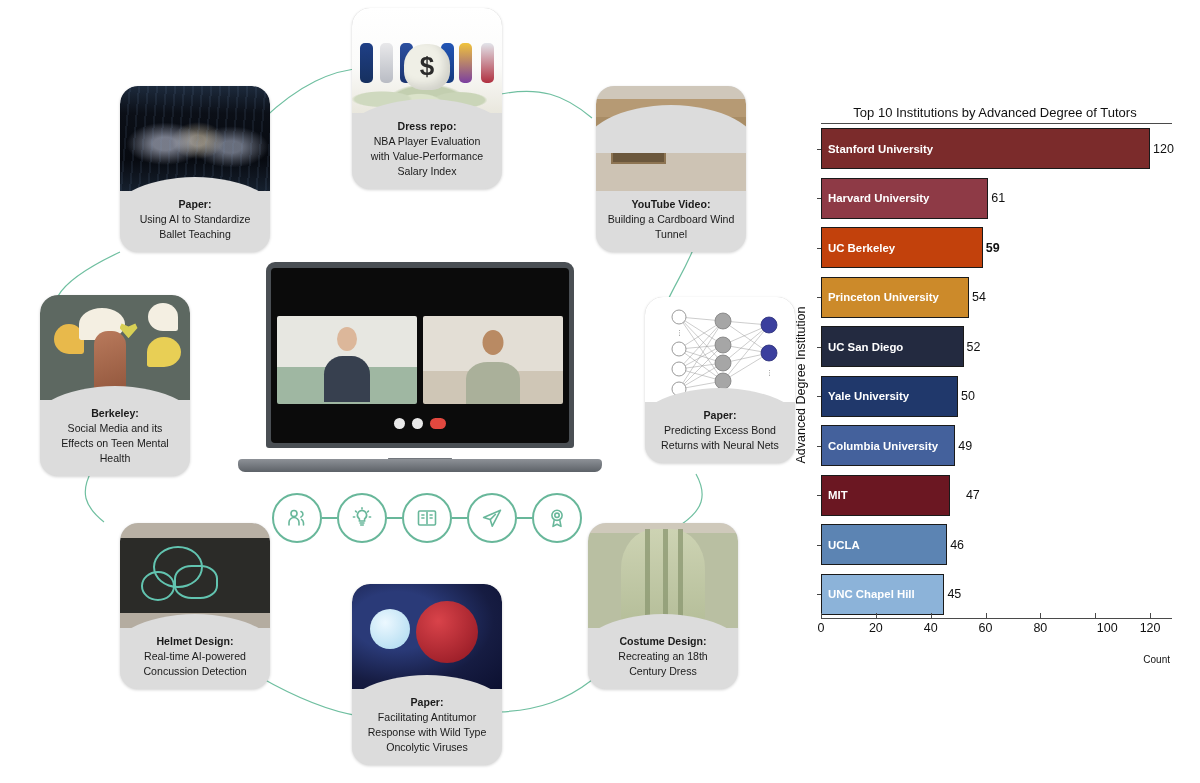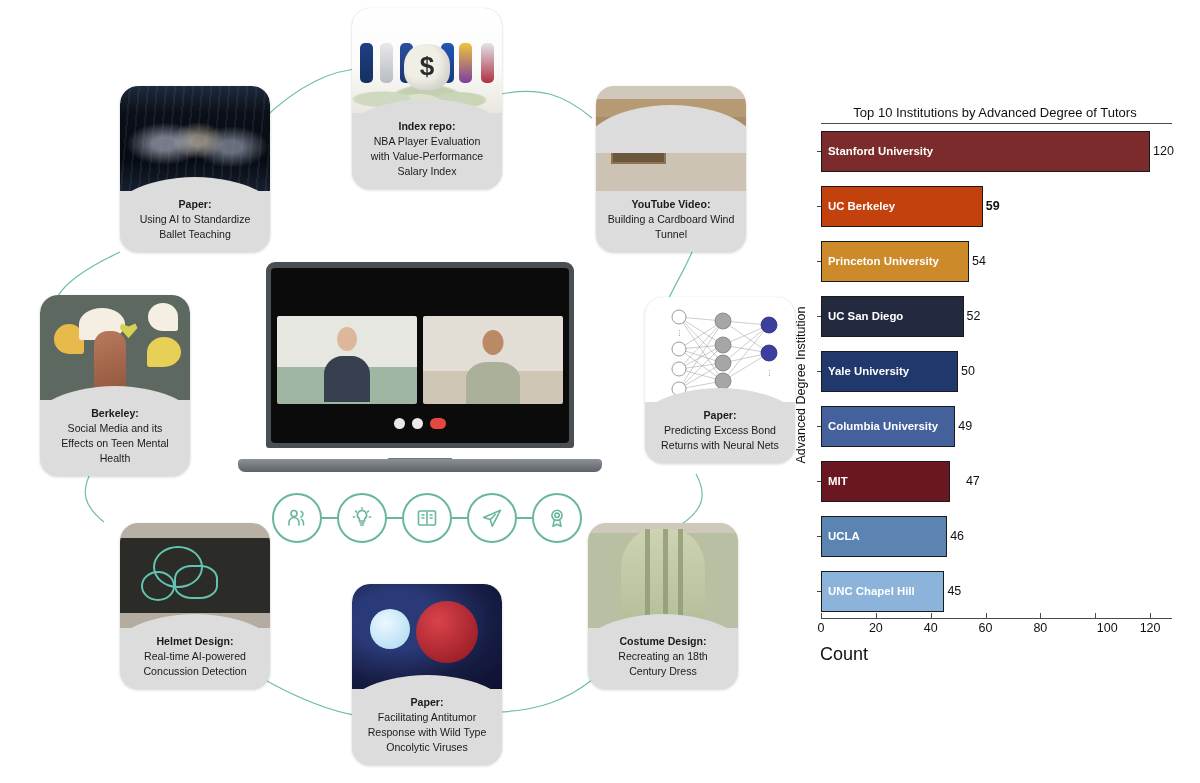--- a/index.html
+++ b/index.html
@@ -88,21 +88,21 @@
      display:flex;align-items:center;justify-content:space-between;}
   .ibtn{width:46px;height:46px;border-radius:50%;border:2px solid #68b79a;background:#fff;
      display:flex;align-items:center;justify-content:center;flex:0 0 auto;}
   .ilink{flex:1 1 auto;height:2px;background:#68b79a;}
 
   
   #chart{position:absolute;left:790px;top:105px;width:390px;height:560px;z-index:4;}
   #chart .title{position:absolute;left:28px;right:8px;top:0;text-align:center;font-size:13px;color:#111;}
   #chart .ylab{position:absolute;left:-68px;top:50%;transform:translateY(-50%) rotate(-90deg);
      font-size:12.5px;color:#111;white-space:nowrap;}
-  #chart .xlab{position:absolute;left:30px;right:10px;bottom:0;text-align:left;font-size:18px;}
+  #chart .xlab{position:absolute;left:30px;right:10px;bottom:0;text-align:right;font-size:10px;}
   .plot{position:absolute;left:31px;top:18px;right:8px;bottom:46px;border-top:1px solid #4a4a4a;}
   .bars{position:absolute;inset:0;display:flex;flex-direction:column;justify-content:space-around;}
   .brow{position:relative;height:8.2%;}
   .bar{position:absolute;left:0;top:0;height:100%;border:1px solid #1a1a1a;box-sizing:border-box;
        display:flex;align-items:center;}
   .bar span{color:#fff;font-size:11.4px;font-weight:bold;padding-left:6px;white-space:nowrap;}
   .val{position:absolute;top:50%;transform:translateY(-50%);font-size:12.5px;color:#111;padding-left:3px;}
   .tick{position:absolute;left:-4px;top:50%;width:4px;height:1px;background:#444;}
   .xaxis{position:absolute;left:31px;right:8px;bottom:46px;height:1px;background:#4a4a4a;}
   .xticks{position:absolute;left:31px;right:8px;bottom:26px;height:18px;}
@@ -140,21 +140,21 @@
   <div class="thumb t-nba">
     <div class="p" style="left:8px;background:linear-gradient(180deg,#1f3f86,#16305f);"></div>
     <div class="p" style="left:28px;background:linear-gradient(180deg,#e8e8ea,#b9bcc4);"></div>
     <div class="p" style="left:48px;background:linear-gradient(180deg,#2b4fa0,#1b3470);"></div>
     <div class="p" style="right:48px;background:linear-gradient(180deg,#2255b5,#163a7e);"></div>
     <div class="p" style="right:30px;background:linear-gradient(180deg,#f0c33c,#7b3fa0);"></div>
     <div class="p" style="right:8px;background:linear-gradient(180deg,#e2e4ea,#b03040);"></div>
     <div class="bag"></div>
   </div>
   <div class="cap">
-    <b>Index repo:</b>
+    <b>Dress repo:</b>
     <span>NBA Player Evaluation</span><br>
     <span>with Value-Performance</span><br>
     <span>Salary Index</span>
   </div>
 </div>
 
 <div class="card" style="left:588px;top:86px;margin-left:8px;">
   <div class="thumb t-wind"></div>
   <div class="cap">
     <b>YouTube Video:</b>
@@ -334,20 +334,27 @@
     <div class="bars" id="bars">
         <div class="brow">
           <div class="tick"></div>
           <div class="bar" style="width:93.75%;background:#7b2b2b;">
             <span>Stanford University</span>
           </div>
           <div class="val" style="left:93.75%;">120</div>
         </div>
         <div class="brow">
           <div class="tick"></div>
+          <div class="bar" style="width:47.65625%;background:#8e3a46;">
+            <span>Harvard University</span>
+          </div>
+          <div class="val" style="left:47.65625%;">61</div>
+        </div>
+        <div class="brow">
+          <div class="tick"></div>
           <div class="bar" style="width:46.09375%;background:#c2410c;">
             <span>UC Berkeley</span>
           </div>
           <div class="val" style="left:46.09375%;font-weight:bold;">59</div>
         </div>
         <div class="brow">
           <div class="tick"></div>
           <div class="bar" style="width:42.1875%;background:#cc8a2a;">
             <span>Princeton University</span>
           </div>

